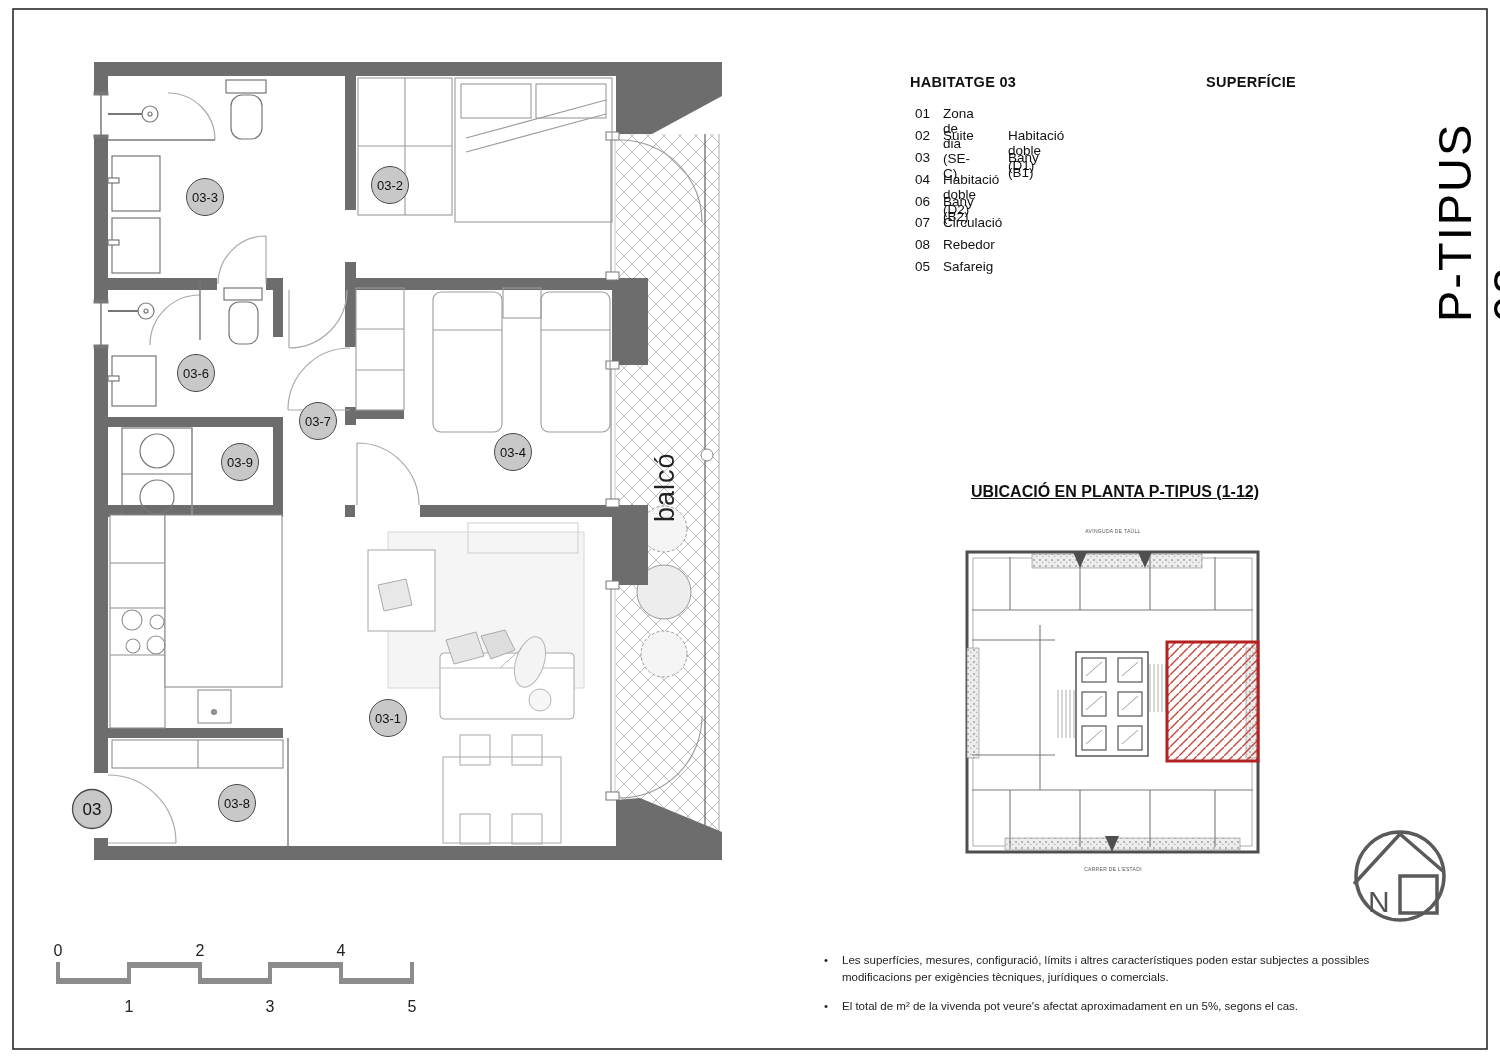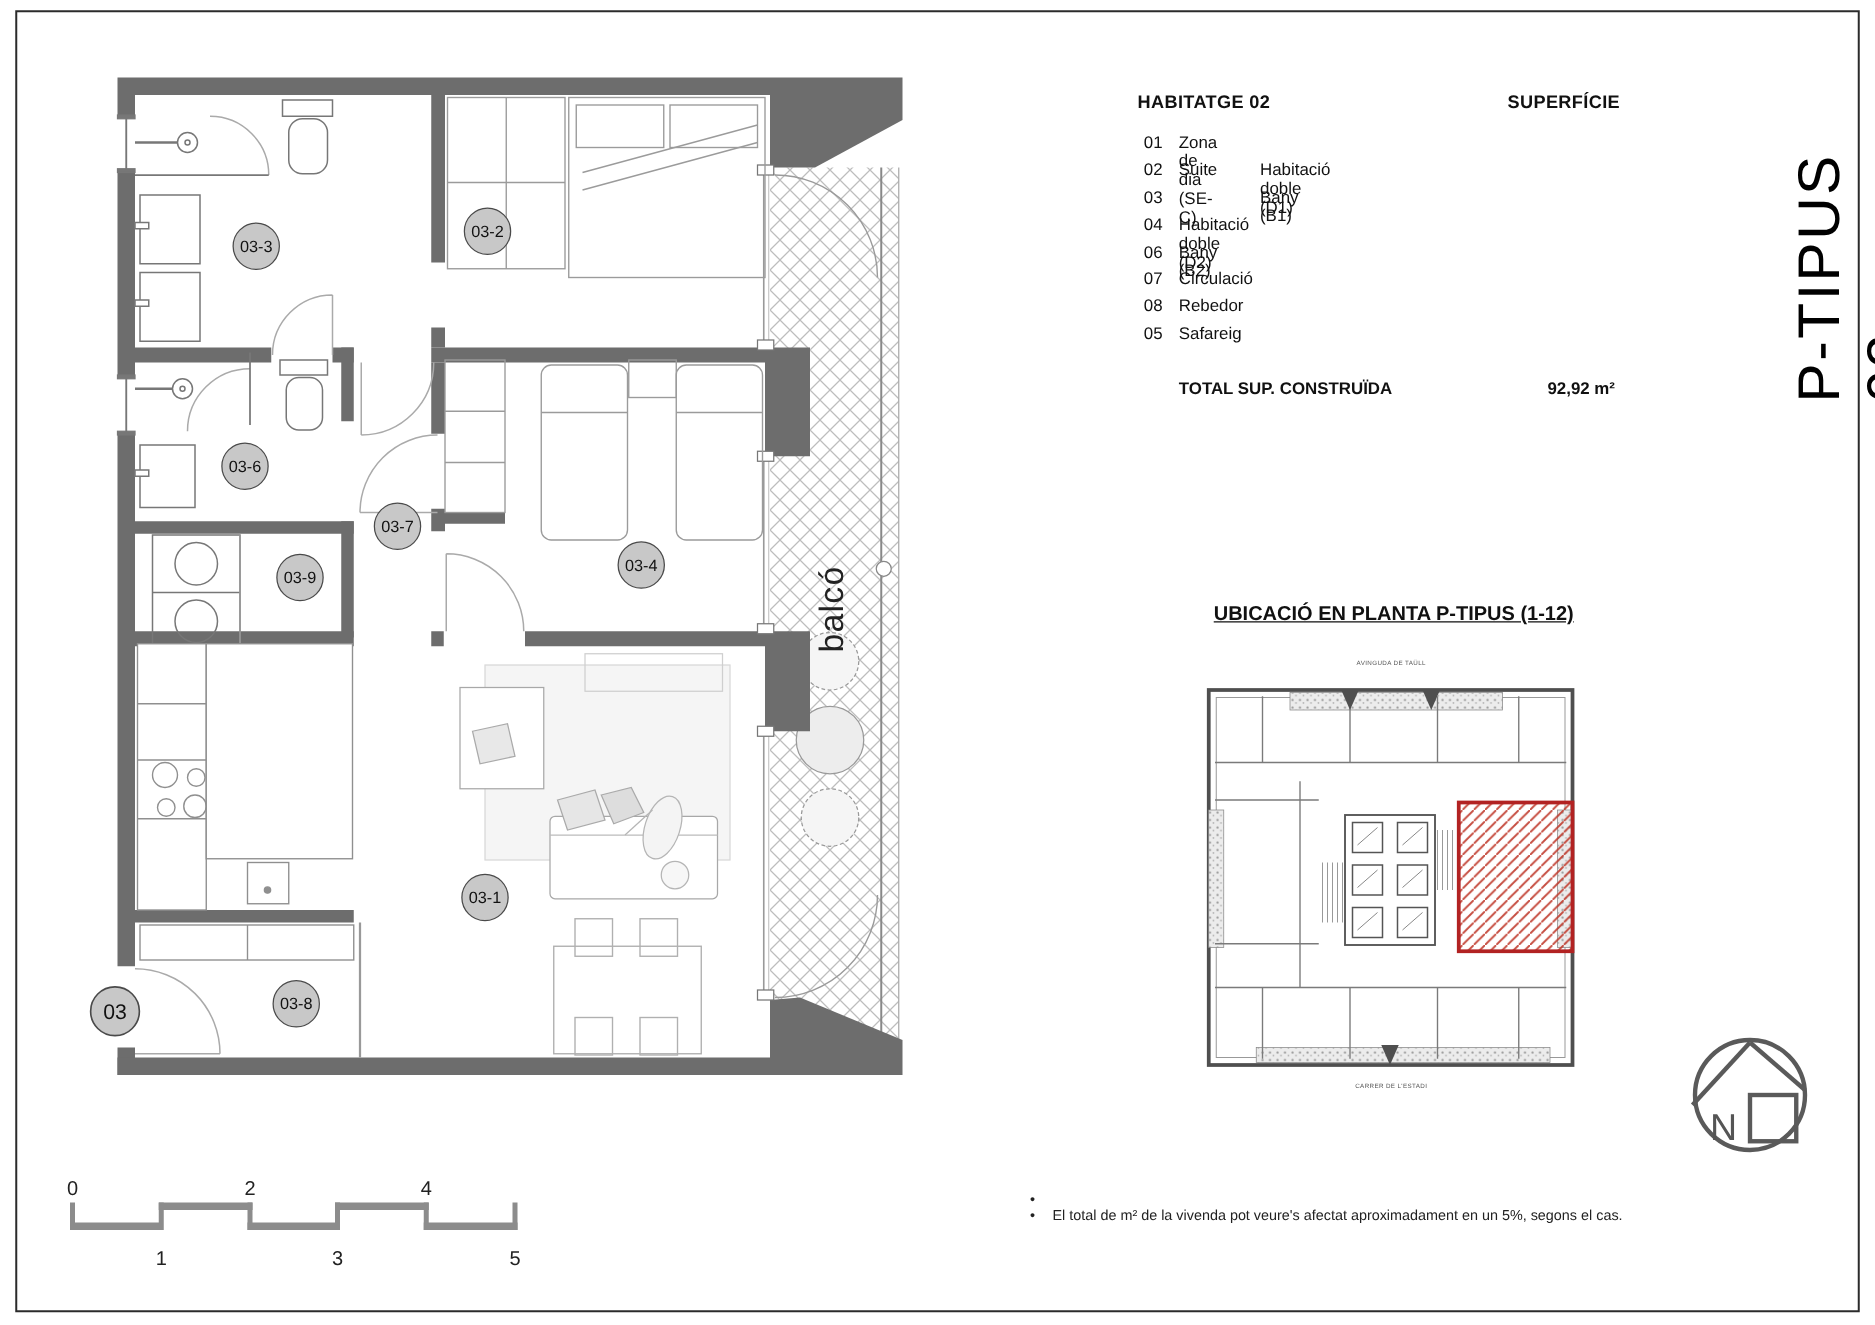--- a/index.html
+++ b/index.html
@@ -341,21 +341,21 @@
       <text x="58" y="956">0</text>
       <text x="200" y="956">2</text>
       <text x="341" y="956">4</text>
       <text x="129" y="1012">1</text>
       <text x="270" y="1012">3</text>
       <text x="412" y="1012">5</text>
     </g>
   </g>
 </svg>
 
-<div class="ov hd" style="left:910px;top:74px;">HABITATGE 02</div>
+<div class="ov hd" style="left:910px;top:74px;">HABITATGE 03</div>
 <div class="ov hd" style="left:1206px;top:74px;">SUPERFÍCIE</div>
 
 <div class="legend-rows">
   <div class="lrow">
       <span class="num">01</span>
       <span class="grp">Zona de dia (SE-C)</span>
       <span class="nm"></span>
     </div>
   <div class="lrow">
       <span class="num">02</span>
@@ -388,25 +388,24 @@
       <span class="nm"></span>
     </div>
   <div class="lrow">
       <span class="num">05</span>
       <span class="grp">Safareig</span>
       <span class="nm"></span>
     </div>
 </div>
 
 <div class="totals">
-  <div class="trow b"><span>TOTAL SUP. CONSTRUÏDA</span><span class="val">92,92 m²</span></div>
 </div>
 
 <div class="loc-head">UBICACIÓ EN PLANTA P-TIPUS (1-12)</div>
 <div class="street" style="left:1013px;top:528px;">AVINGUDA DE TAÜLL</div>
 <div class="street" style="left:1013px;top:866px;">CARRER DE L'ESTADI</div>
 
 <div class="notes">
-  <div class="note"><span class="blt">•</span></div>
+  <div class="note"><span class="blt">•</span><span>Les superfícies, mesures, configuració, límits i altres característiques poden estar subjectes a possibles modificacions per exigències tècniques, jurídiques o comercials.</span></div>
   <div class="note"><span class="blt">•</span><span>El total de m² de la vivenda pot veure's afectat aproximadament en un 5%, segons el cas.</span></div>
 </div>
 
 <div class="sheet-title">P-TIPUS 03</div>
 
 </body></html>

